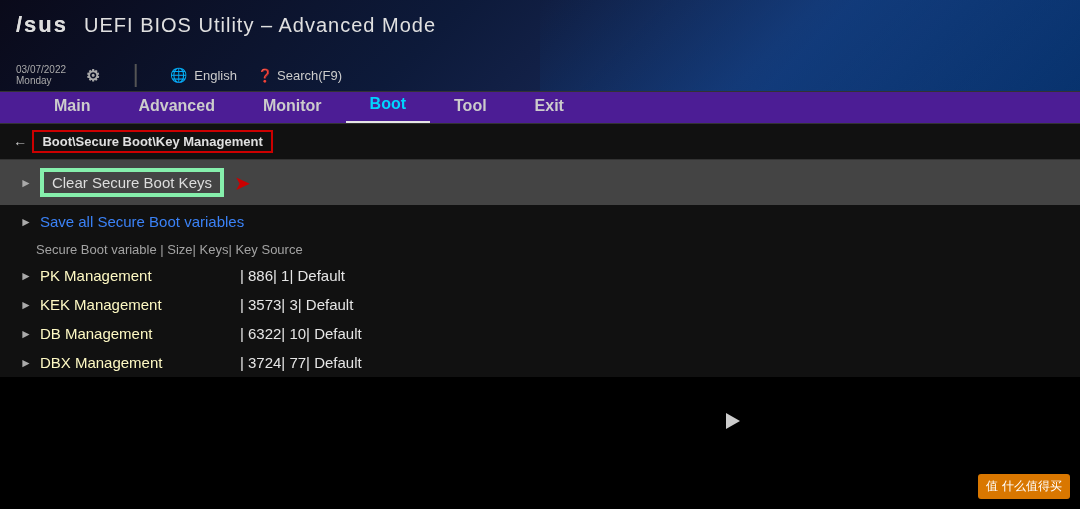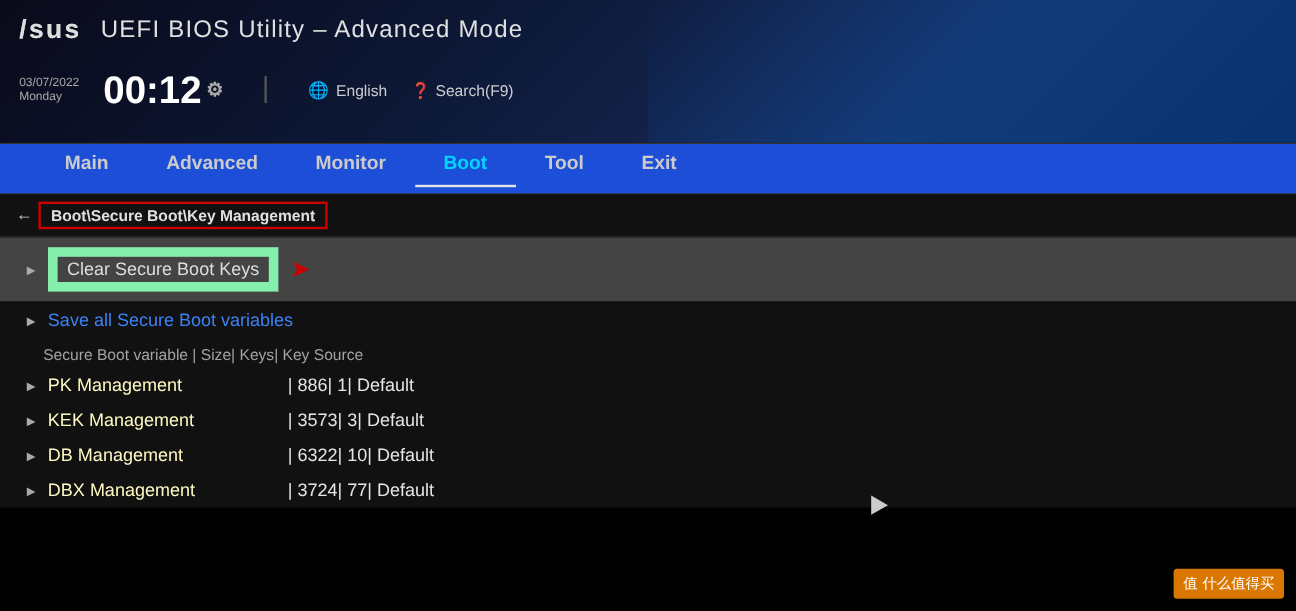--- a/index.html
+++ b/index.html
@@ -10,21 +10,21 @@
       background: #000;
       font-family: 'Courier New', monospace;
       overflow: hidden;
       position: relative;
     }
 
     
     .header {
       background: linear-gradient(135deg, #0a0a1a 0%, #0d1a3a 40%, #1a2a5a 70%, #0a1a4a 100%);
       padding: 0;
-      height: 120px;
+      height: 92px;
       position: relative;
       border-bottom: 1px solid #333;
     }
 
     .header-top {
       display: flex;
       align-items: center;
       padding: 8px 16px;
       height: 50px;
     }
@@ -104,25 +104,25 @@
       display: flex;
       align-items: center;
       gap: 4px;
       color: #ccc;
       font-family: Arial, sans-serif;
       font-size: 13px;
     }
 
     
     .nav-menu {
-      background: #1d4ed8;
-      display: flex;
-      align-items: flex-start;
+      background: #4c1d95;
+      display: flex;
+      align-items: flex-end;
       padding: 0 30px;
-      height: 42px;
+      height: 32px;
       border-bottom: 1px solid #333;
     }
 
     .nav-item {
       color: #ccc;
       font-family: Arial, sans-serif;
       font-size: 16px;
       font-weight: bold;
       padding: 8px 24px;
       cursor: pointer;
@@ -184,21 +184,21 @@
       color: #aaa;
       margin-right: 8px;
       font-size: 12px;
     }
 
     .item-label {
       color: #3b82f6;
     }
 
     .red-box {
-      border: 8px solid #86efac;
+      border: 4px solid #86efac;
       display: inline-flex;
       align-items: center;
       padding: 2px 8px;
     }
 
     
     .table-header {
       padding: 4px 20px 4px 36px;
       color: #a3a3a3;
       font-family: Arial, sans-serif;
@@ -272,21 +272,20 @@
   <div class="header-top">
     <span class="asus-logo">/sus</span>
     <span class="title-text">UEFI BIOS Utility – Advanced Mode</span>
   </div>
   <div class="header-info">
     <div class="date-block">
       <span>03/07/2022</span>
       <span>Monday</span>
     </div>
     <div class="time-block">
-      <span>00:12</span>
       <span class="gear-icon">⚙</span>
     </div>
     <span class="separator">|</span>
     <div class="lang-block">
       <span class="globe-icon">🌐</span>
       <span>English</span>
     </div>
     <div class="search-block">
       <span>❓</span>
       <span>Search(F9)</span>

